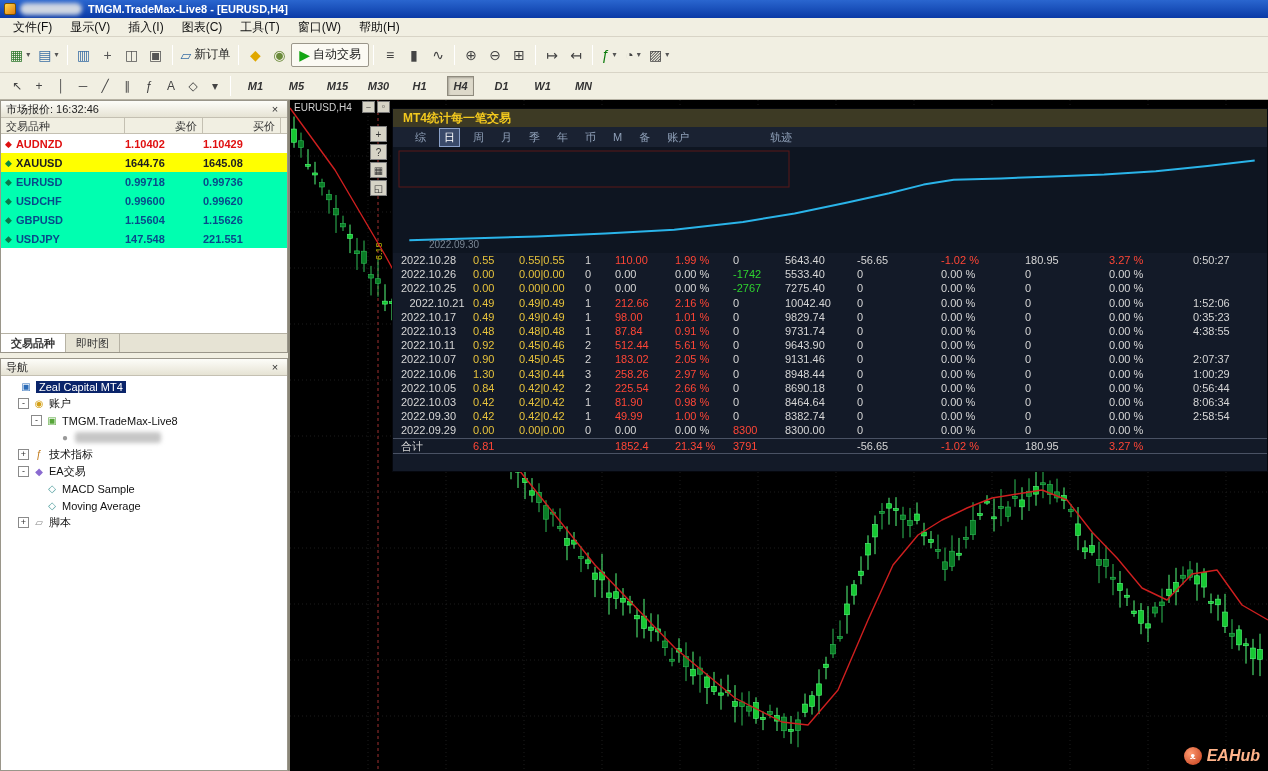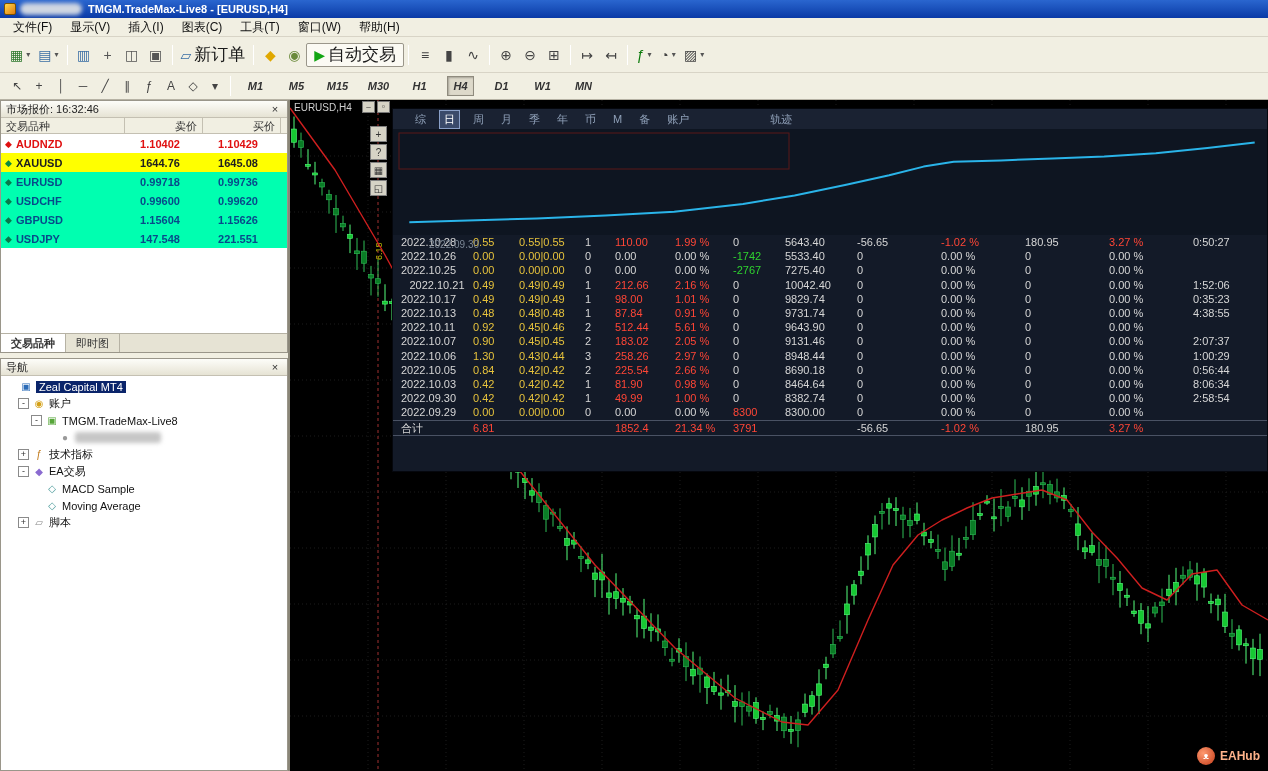--- a/index.html
+++ b/index.html
@@ -16,21 +16,21 @@
   .blur-blob{width:62px;height:12px;background:#cfd6e2;border-radius:6px;filter:blur(2px);margin-right:6px;}
   .menubar{position:absolute;top:18px;left:0;right:0;height:19px;background:#f1efe2;
     border-bottom:1px solid #d8d4c6;display:flex;align-items:center;padding-left:4px;}
   .menu-item{padding:2px 9px;color:#111;}
   .toolbar{position:absolute;left:0;right:0;background:#f1efe2;display:flex;align-items:center;}
   #toolbar{top:37px;height:36px;border-bottom:1px solid #d8d4c6;padding-left:6px;}
   #tfbar{top:73px;height:27px;border-bottom:1px solid #b6b2a4;padding-left:6px;}
   .tbtn{min-width:24px;height:24px;display:flex;align-items:center;justify-content:center;
     gap:3px;padding:0 3px;color:#4a4a4a;font-size:14px;border:1px solid transparent;}
   .tbtn.boxed{border:1px solid #9a968a;background:#fbfaf3;border-radius:2px;padding:0 7px;}
-  .tbtn .lbl{font-size:17px;color:#1a1a1a;}
+  .tbtn .lbl{font-size:12px;color:#1a1a1a;}
   .tbtn .dd{font-size:8px;color:#555;}
   .sep{width:1px;height:20px;background:#c4c0b2;border-right:1px solid #fff;margin:0 4px;}
   .tfbtn{min-width:27px;height:20px;display:flex;align-items:center;justify-content:center;
     font-size:11px;font-weight:bold;color:#333;border:1px solid transparent;margin:0 7px;font-style:italic;}
   .tfbtn.active{background:#ddd9ca;border:1px solid #8f8b7e;box-shadow:inset 1px 1px 2px rgba(0,0,0,.25);}
   .toolbtn{min-width:22px;height:20px;display:flex;align-items:center;justify-content:center;
     color:#444;font-size:12px;}
 
   
   .left-panel{position:absolute;top:100px;left:0;width:290px;height:671px;background:#f1efe2;
@@ -41,21 +41,21 @@
   .panel-header{height:17px;background:linear-gradient(180deg,#fdfdf9,#e6e3d4);
     border-bottom:1px solid #c4c0b2;display:flex;align-items:center;padding:0 5px;
     font-size:11px;color:#222;}
   .panel-close{margin-left:auto;width:14px;text-align:center;color:#333;font-size:11px;}
   .mwrow{display:grid;grid-template-columns:124px 78px 78px;align-items:center;}
   .mwrow.hdr{background:#f1efe2;height:16px;font-size:11px;color:#333;border-bottom:1px solid #c4c0b2;}
   .mwrow.hdr span{padding:0 5px;border-right:1px solid #c4c0b2;line-height:16px;height:16px;}
   .mwrow.r{height:19px;font-size:11px;font-weight:bold;}
   .mw-sym{display:flex;align-items:center;gap:4px;padding-left:4px;}
   .mw-ico{font-size:9px;}
-  .mw-num{text-align:center;padding-right:8px;}
+  .mw-num{text-align:left;padding-right:8px;}
   .mwrow.hdr .num-h{text-align:right;}
   .mw-tabs{position:absolute;bottom:0;left:0;right:0;height:19px;background:#e6e3d4;
     border-top:1px solid #b6b2a4;display:flex;font-size:11px;align-items:stretch;}
   .mwtab{padding:2px 10px;border-right:1px solid #b6b2a4;color:#333;}
   .mwtab.active{background:#fff;font-weight:bold;}
   .tree{padding-top:2px;}
   .tree-row{display:flex;align-items:center;height:17px;font-size:11px;color:#111;white-space:nowrap;}
   .expander{width:11px;height:11px;border:1px solid #8a8a8a;background:#fff;font-size:9px;
     line-height:9px;text-align:center;margin-right:3px;color:#333;flex:none;}
   .exp-spacer{width:14px;flex:none;}
@@ -89,21 +89,21 @@
   .sp-grid{display:grid;grid-template-columns:72px 46px 66px 30px 60px 58px 52px 72px 84px 84px 84px 84px 76px;
     padding-left:8px;font-size:11px;line-height:14.2px;height:14.2px;white-space:nowrap;}
   .sp-grid span{overflow:hidden;}
   .sp-grid.hdr{color:#c9cdd6;height:15px;line-height:15px;margin-top:3px;}
   .sp-grid.total{border-top:1px solid #4a5264;border-bottom:1px solid #4a5264;height:16px;line-height:15px;margin-top:1px;}
 
   
   .eahub{position:absolute;right:8px;bottom:6px;display:flex;align-items:center;gap:5px;z-index:4;}
   .eahub-circle{width:18px;height:18px;border-radius:50%;display:flex;align-items:center;justify-content:center;
     background:radial-gradient(circle at 35% 35%,#ff9a70,#c23a17);color:#fff;font-size:9px;font-weight:bold;}
-  .eahub-text{color:#ffb38a;font-weight:bold;font-size:12px;}
+  .eahub-text{color:#ffb38a;font-weight:bold;font-size:16px;font-style:italic;}
 </style>
 </head>
 <body>
 
 <div class="titlebar">
   <span class="app-icon"></span>
   <span class="blur-blob"></span>
   <span>TMGM.TradeMax-Live8 - [EURUSD,H4]</span>
 </div>
 
@@ -672,20 +672,21 @@
       <span class="wbtn">▫</span>
     </div>
   <div class="float-btns" id="floatbtns">
       <span class="fbtn">+</span>
       <span class="fbtn">?</span>
       <span class="fbtn">▦</span>
       <span class="fbtn">◱</span>
     </div>
 
   <div class="stats-panel">
+    <div class="sp-title">MT4统计每一笔交易</div>
     <div class="sp-tabs" id="sptabs">
         <span class="sp-tab">综</span>
         <span class="sp-tab active">日</span>
         <span class="sp-tab">周</span>
         <span class="sp-tab">月</span>
         <span class="sp-tab">季</span>
         <span class="sp-tab">年</span>
         <span class="sp-tab">币</span>
         <span class="sp-tab">M</span>
         <span class="sp-tab">备</span>

